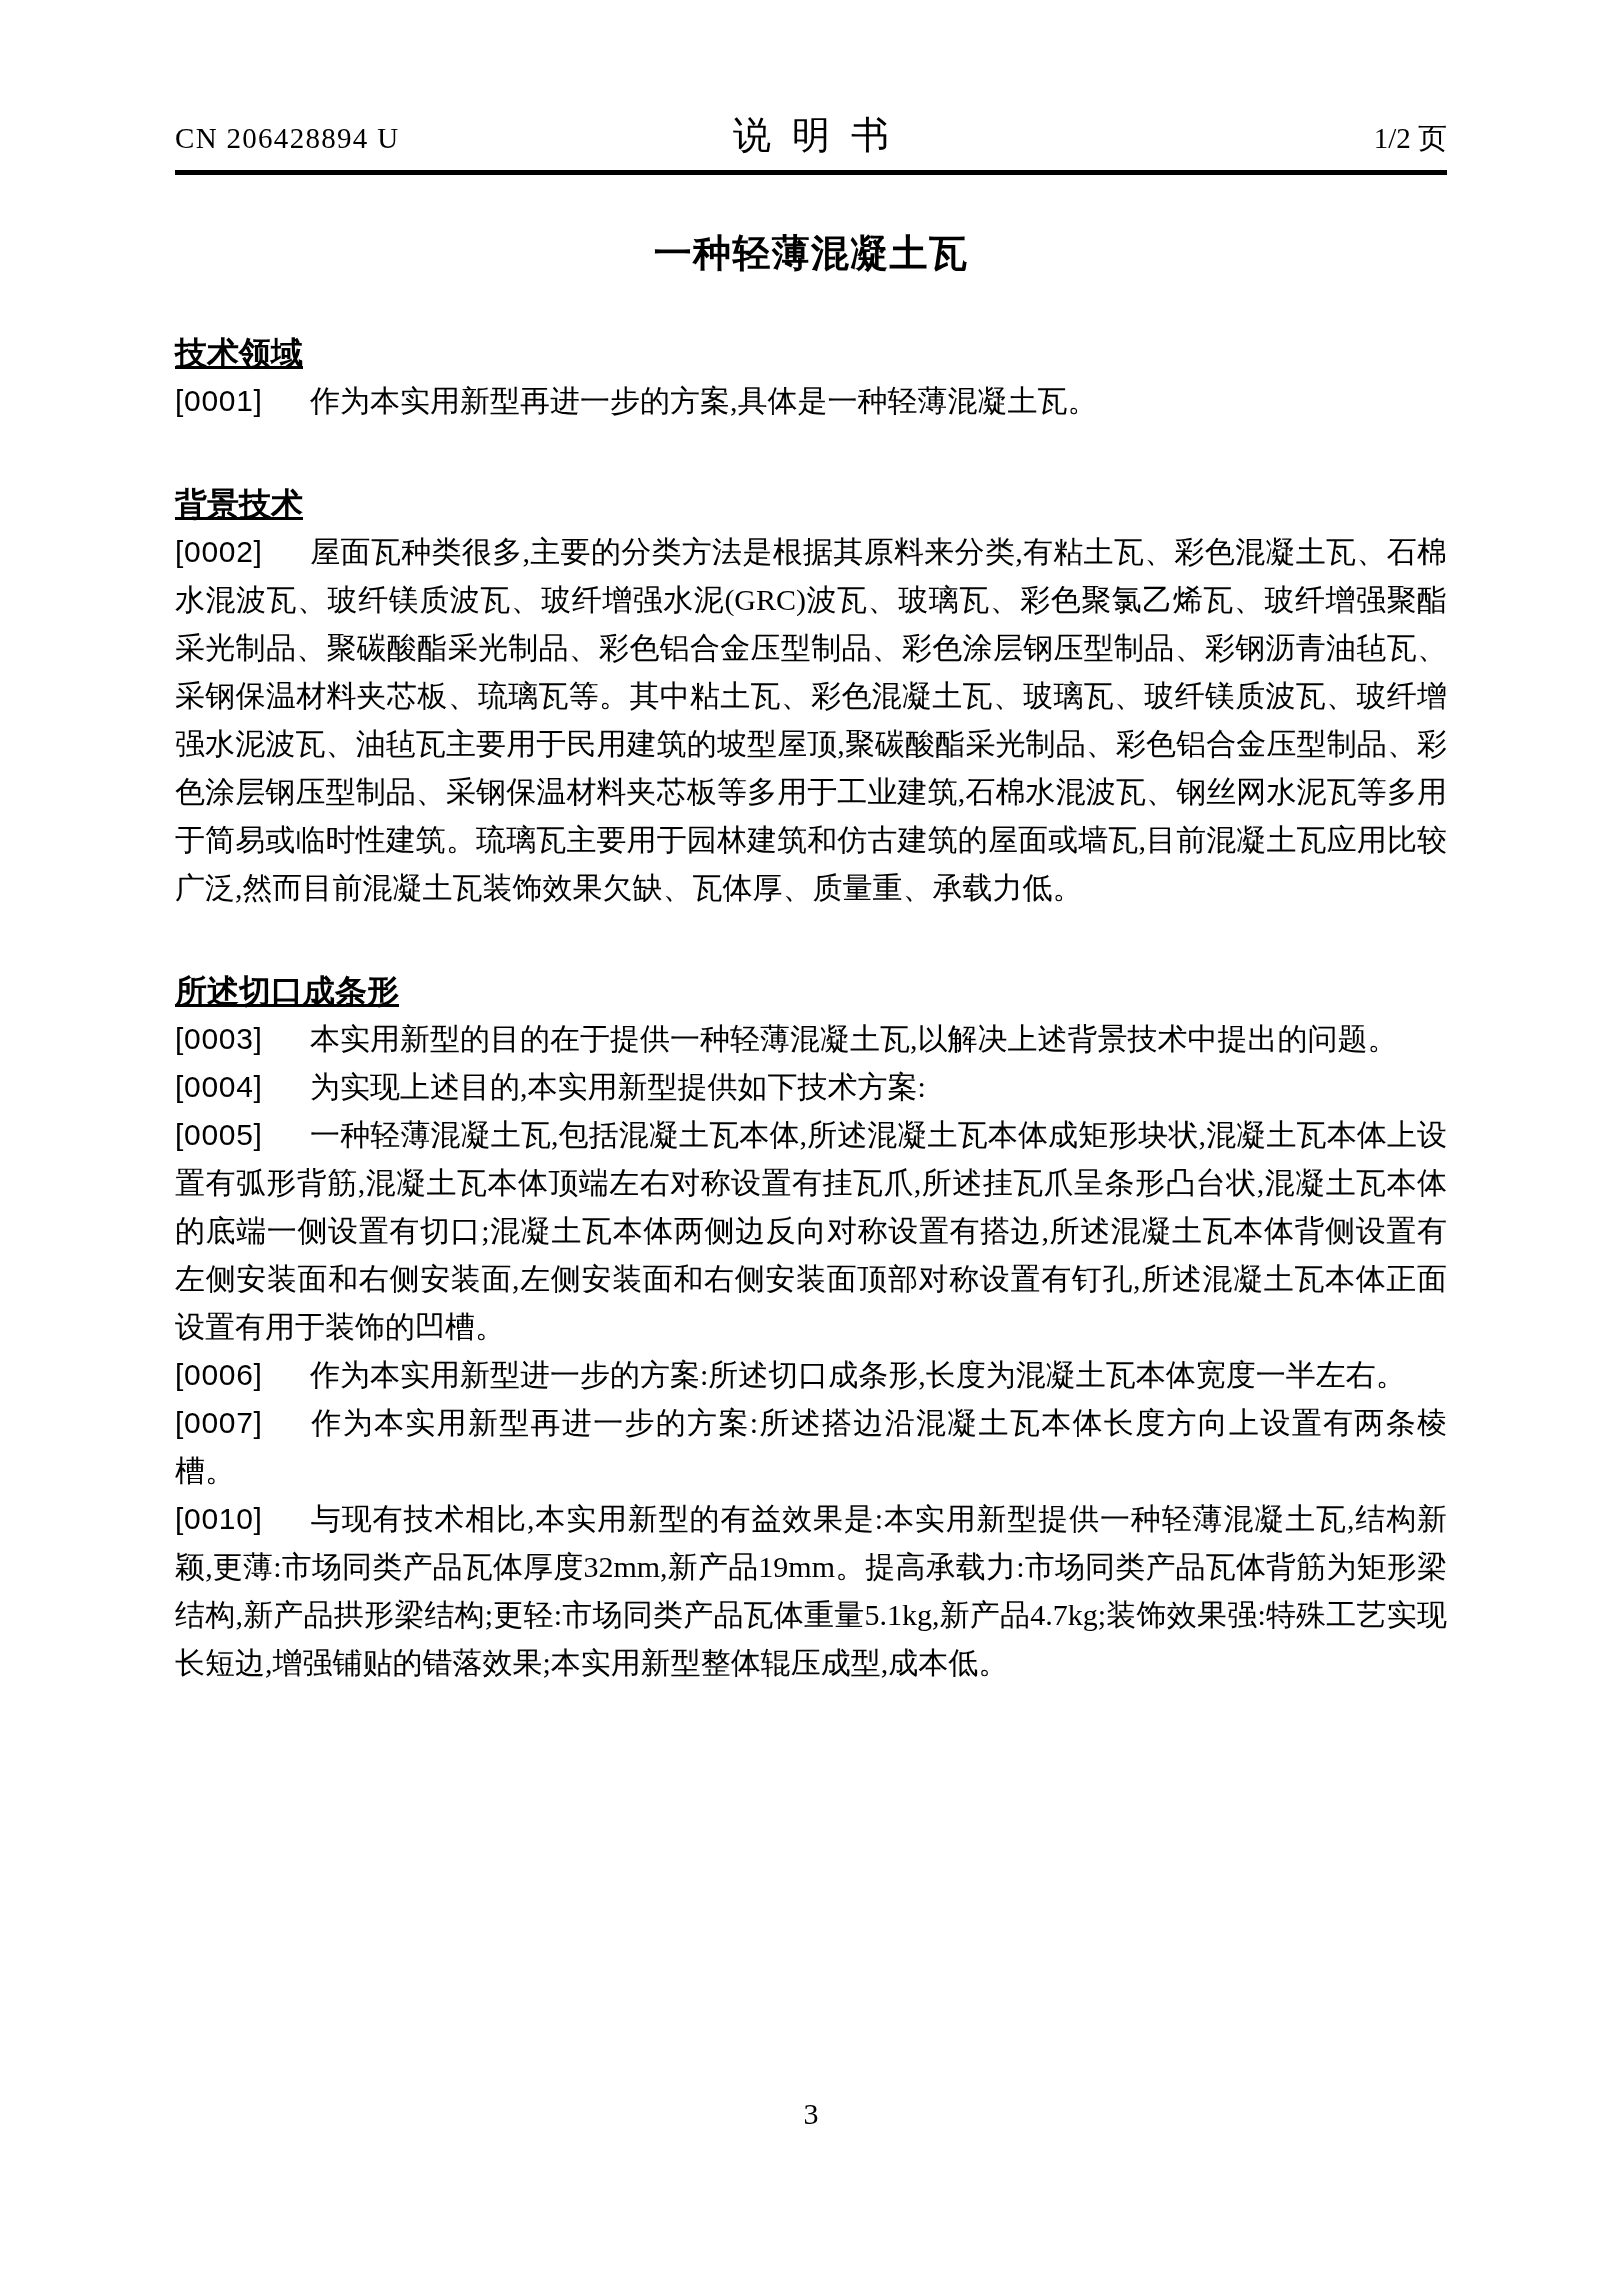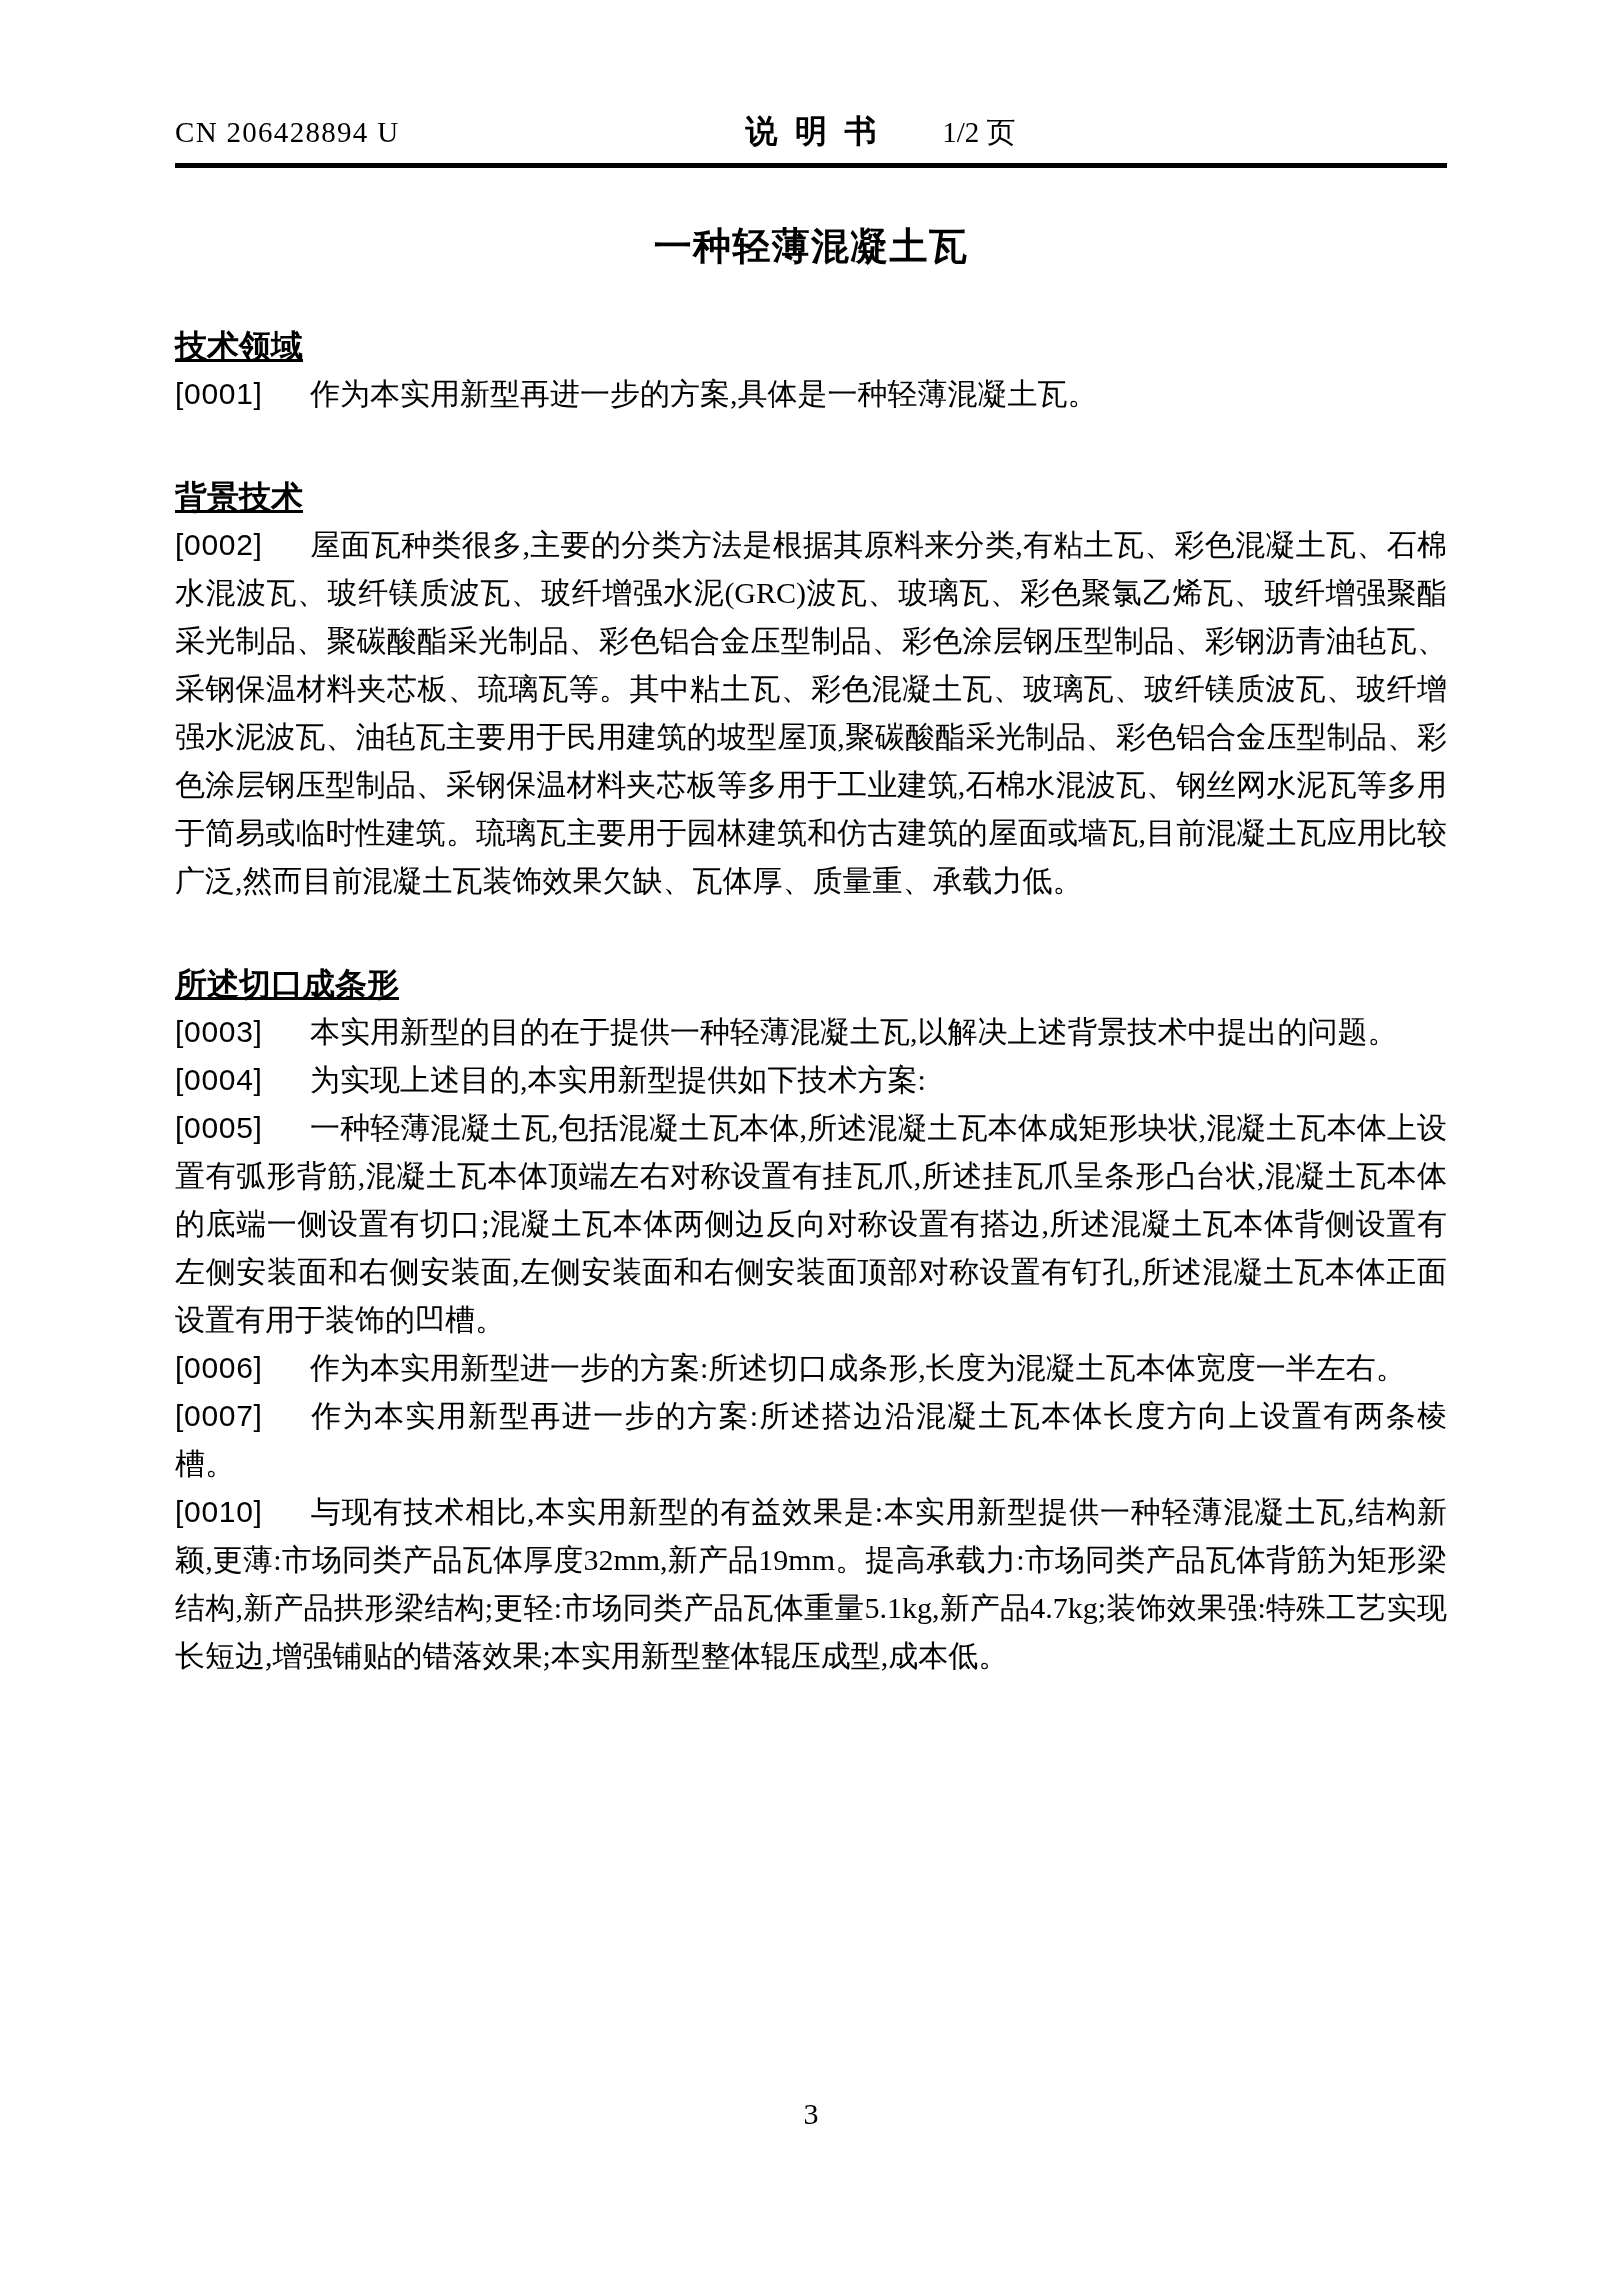--- a/index.html
+++ b/index.html
@@ -12,23 +12,23 @@
     overflow:hidden;
     font-family:"Liberation Serif","DejaVu Serif",serif;
   }
   .content { padding:110px 175px 0 175px; }
 
   
   .header {
     display:flex; align-items:baseline;gap:48px;
   }
   .header .left  { flex:1; text-align:left;  font-size:29px; letter-spacing:1.3px; white-space:nowrap; }
-  .header .mid   { flex:0 0 auto; text-align:left; font-size:32px; font-weight:bold;
+  .header .mid   { flex:0 0 auto; text-align:left; font-size:38px; font-weight:normal;
                    letter-spacing:0.55em; text-indent:0.55em; white-space:nowrap; }
-  .header .right { flex:1; font-size:29px; white-space:nowrap; }
+  .header .right { flex:1; text-align:right; font-size:29px; white-space:nowrap; }
   .rule { height:4.6px; background:#000; margin-top:9.2px; }
 
   
   .title {
     margin:58px 0 11px 0;
     text-align:center;
     font-family:"Liberation Sans","DejaVu Sans",sans-serif;
     font-weight:bold;
     font-size:38px;
     line-height:41px;

